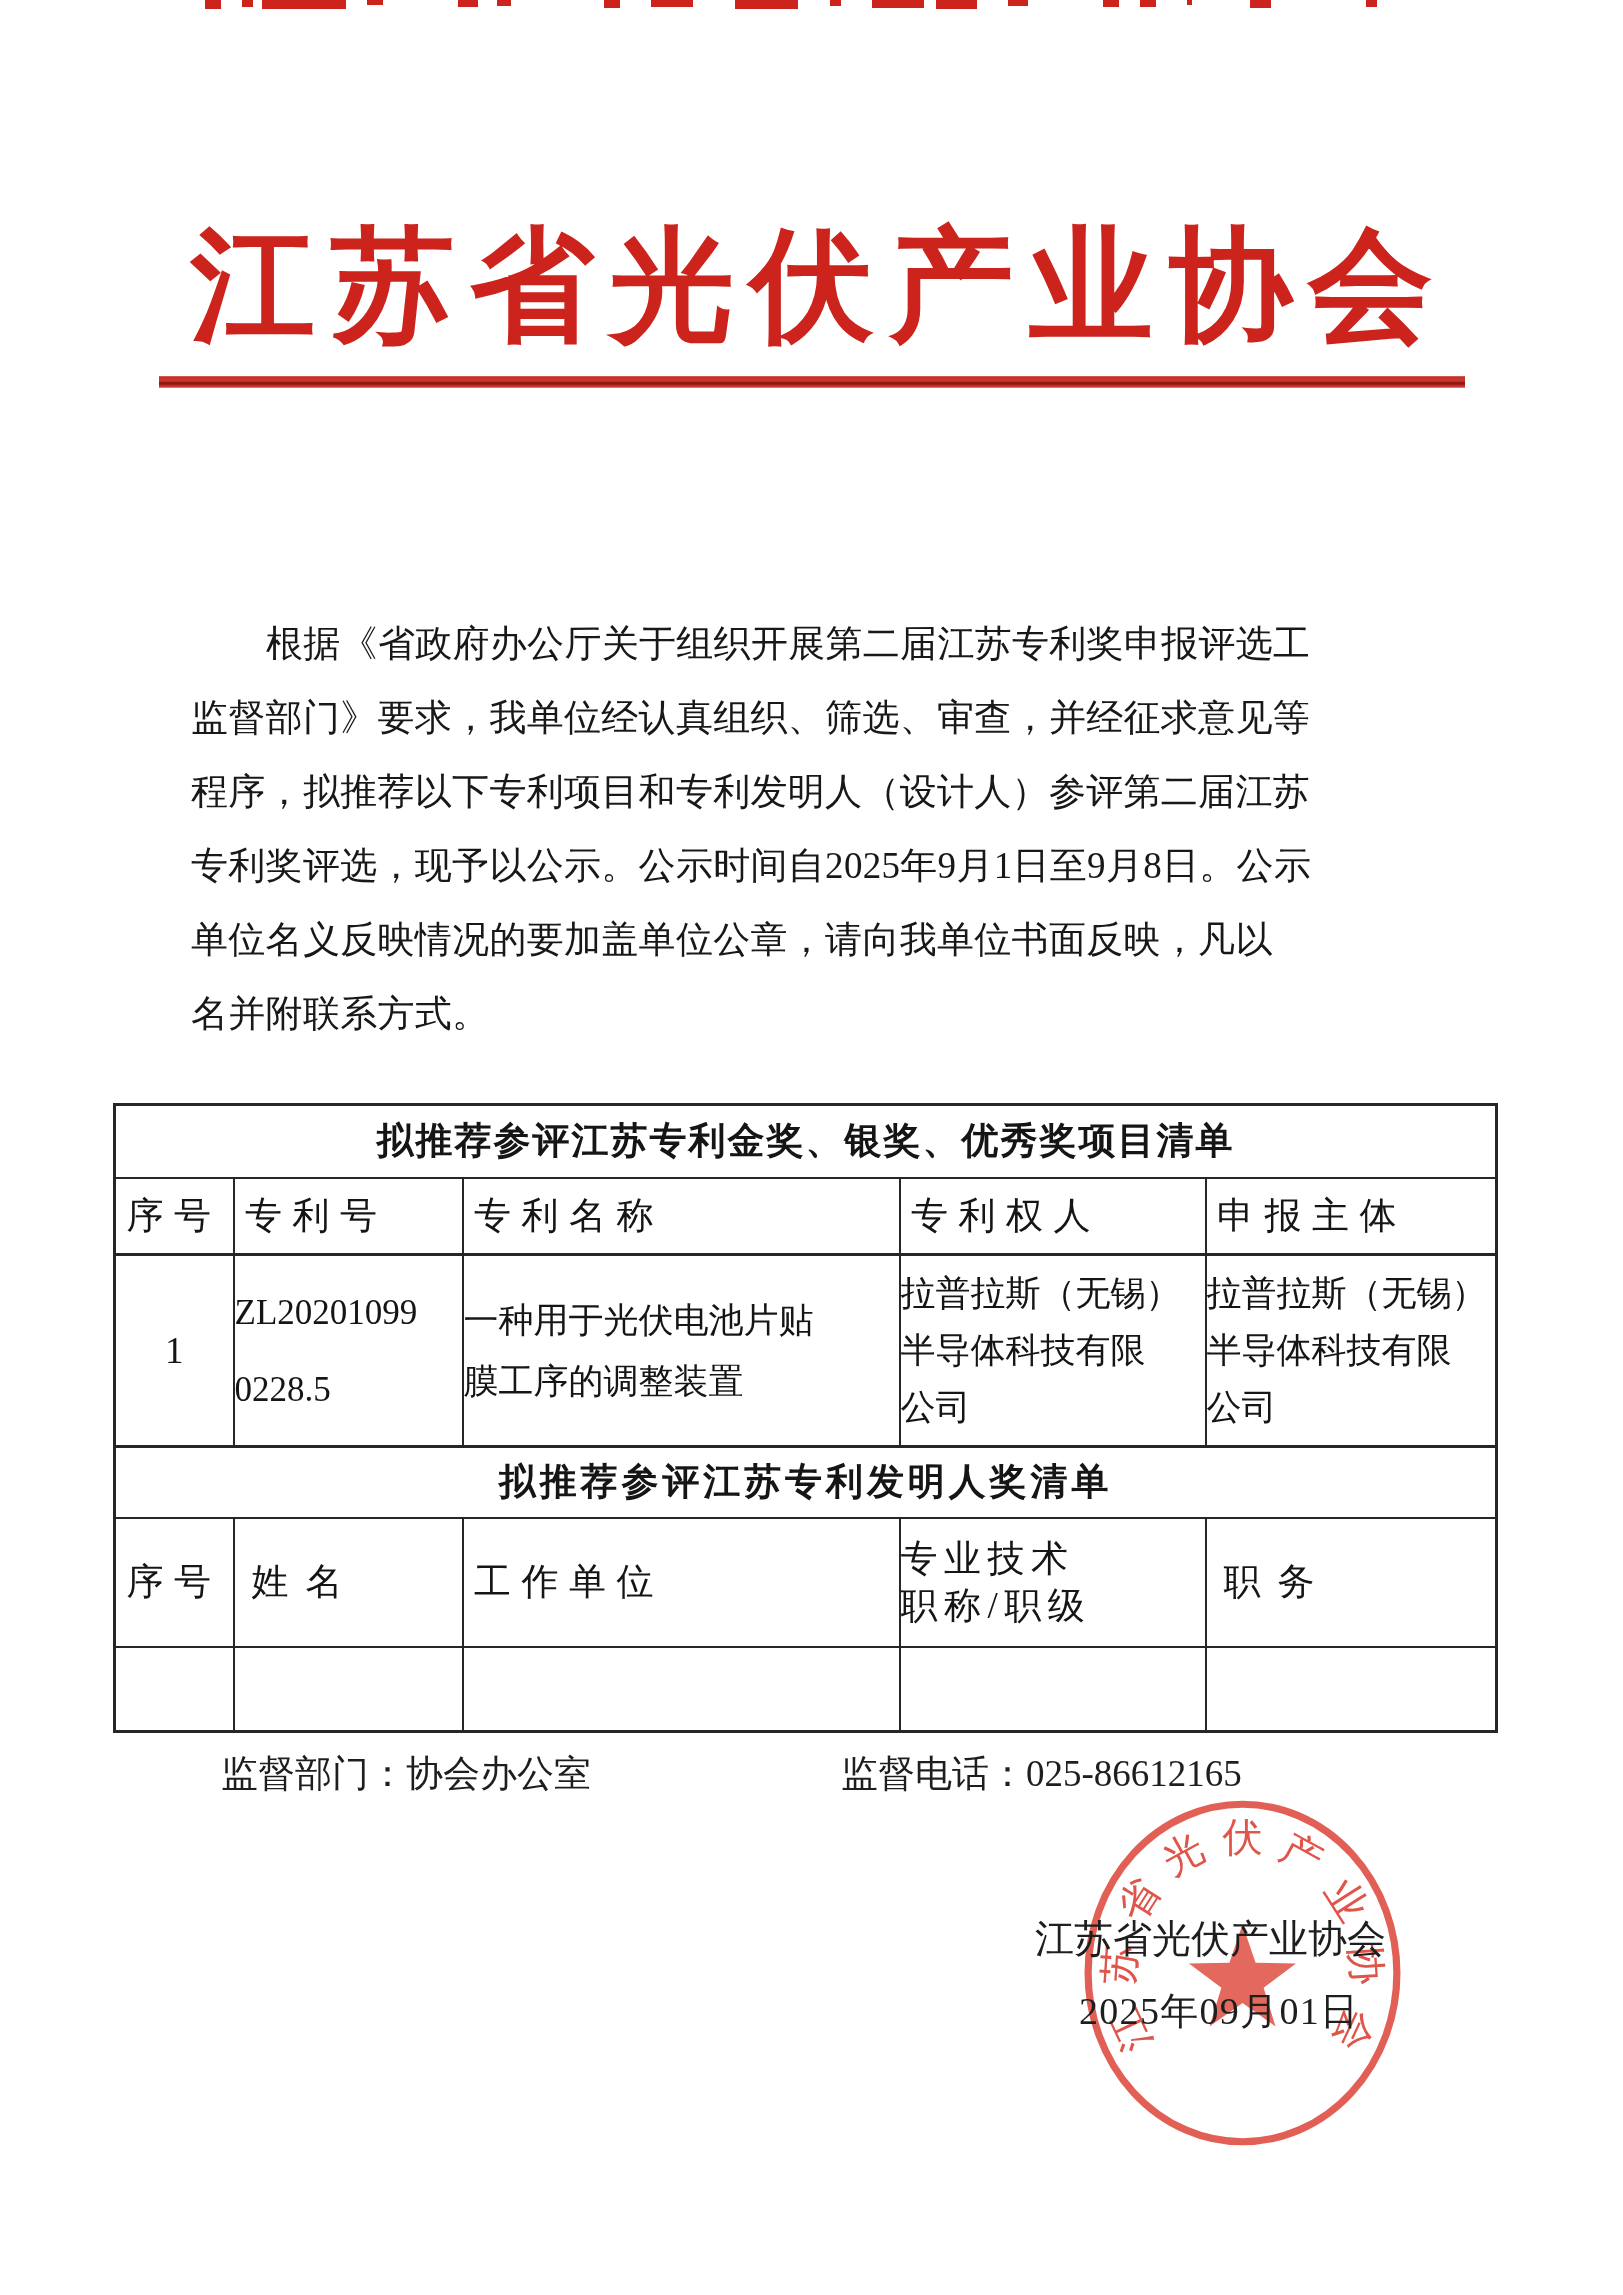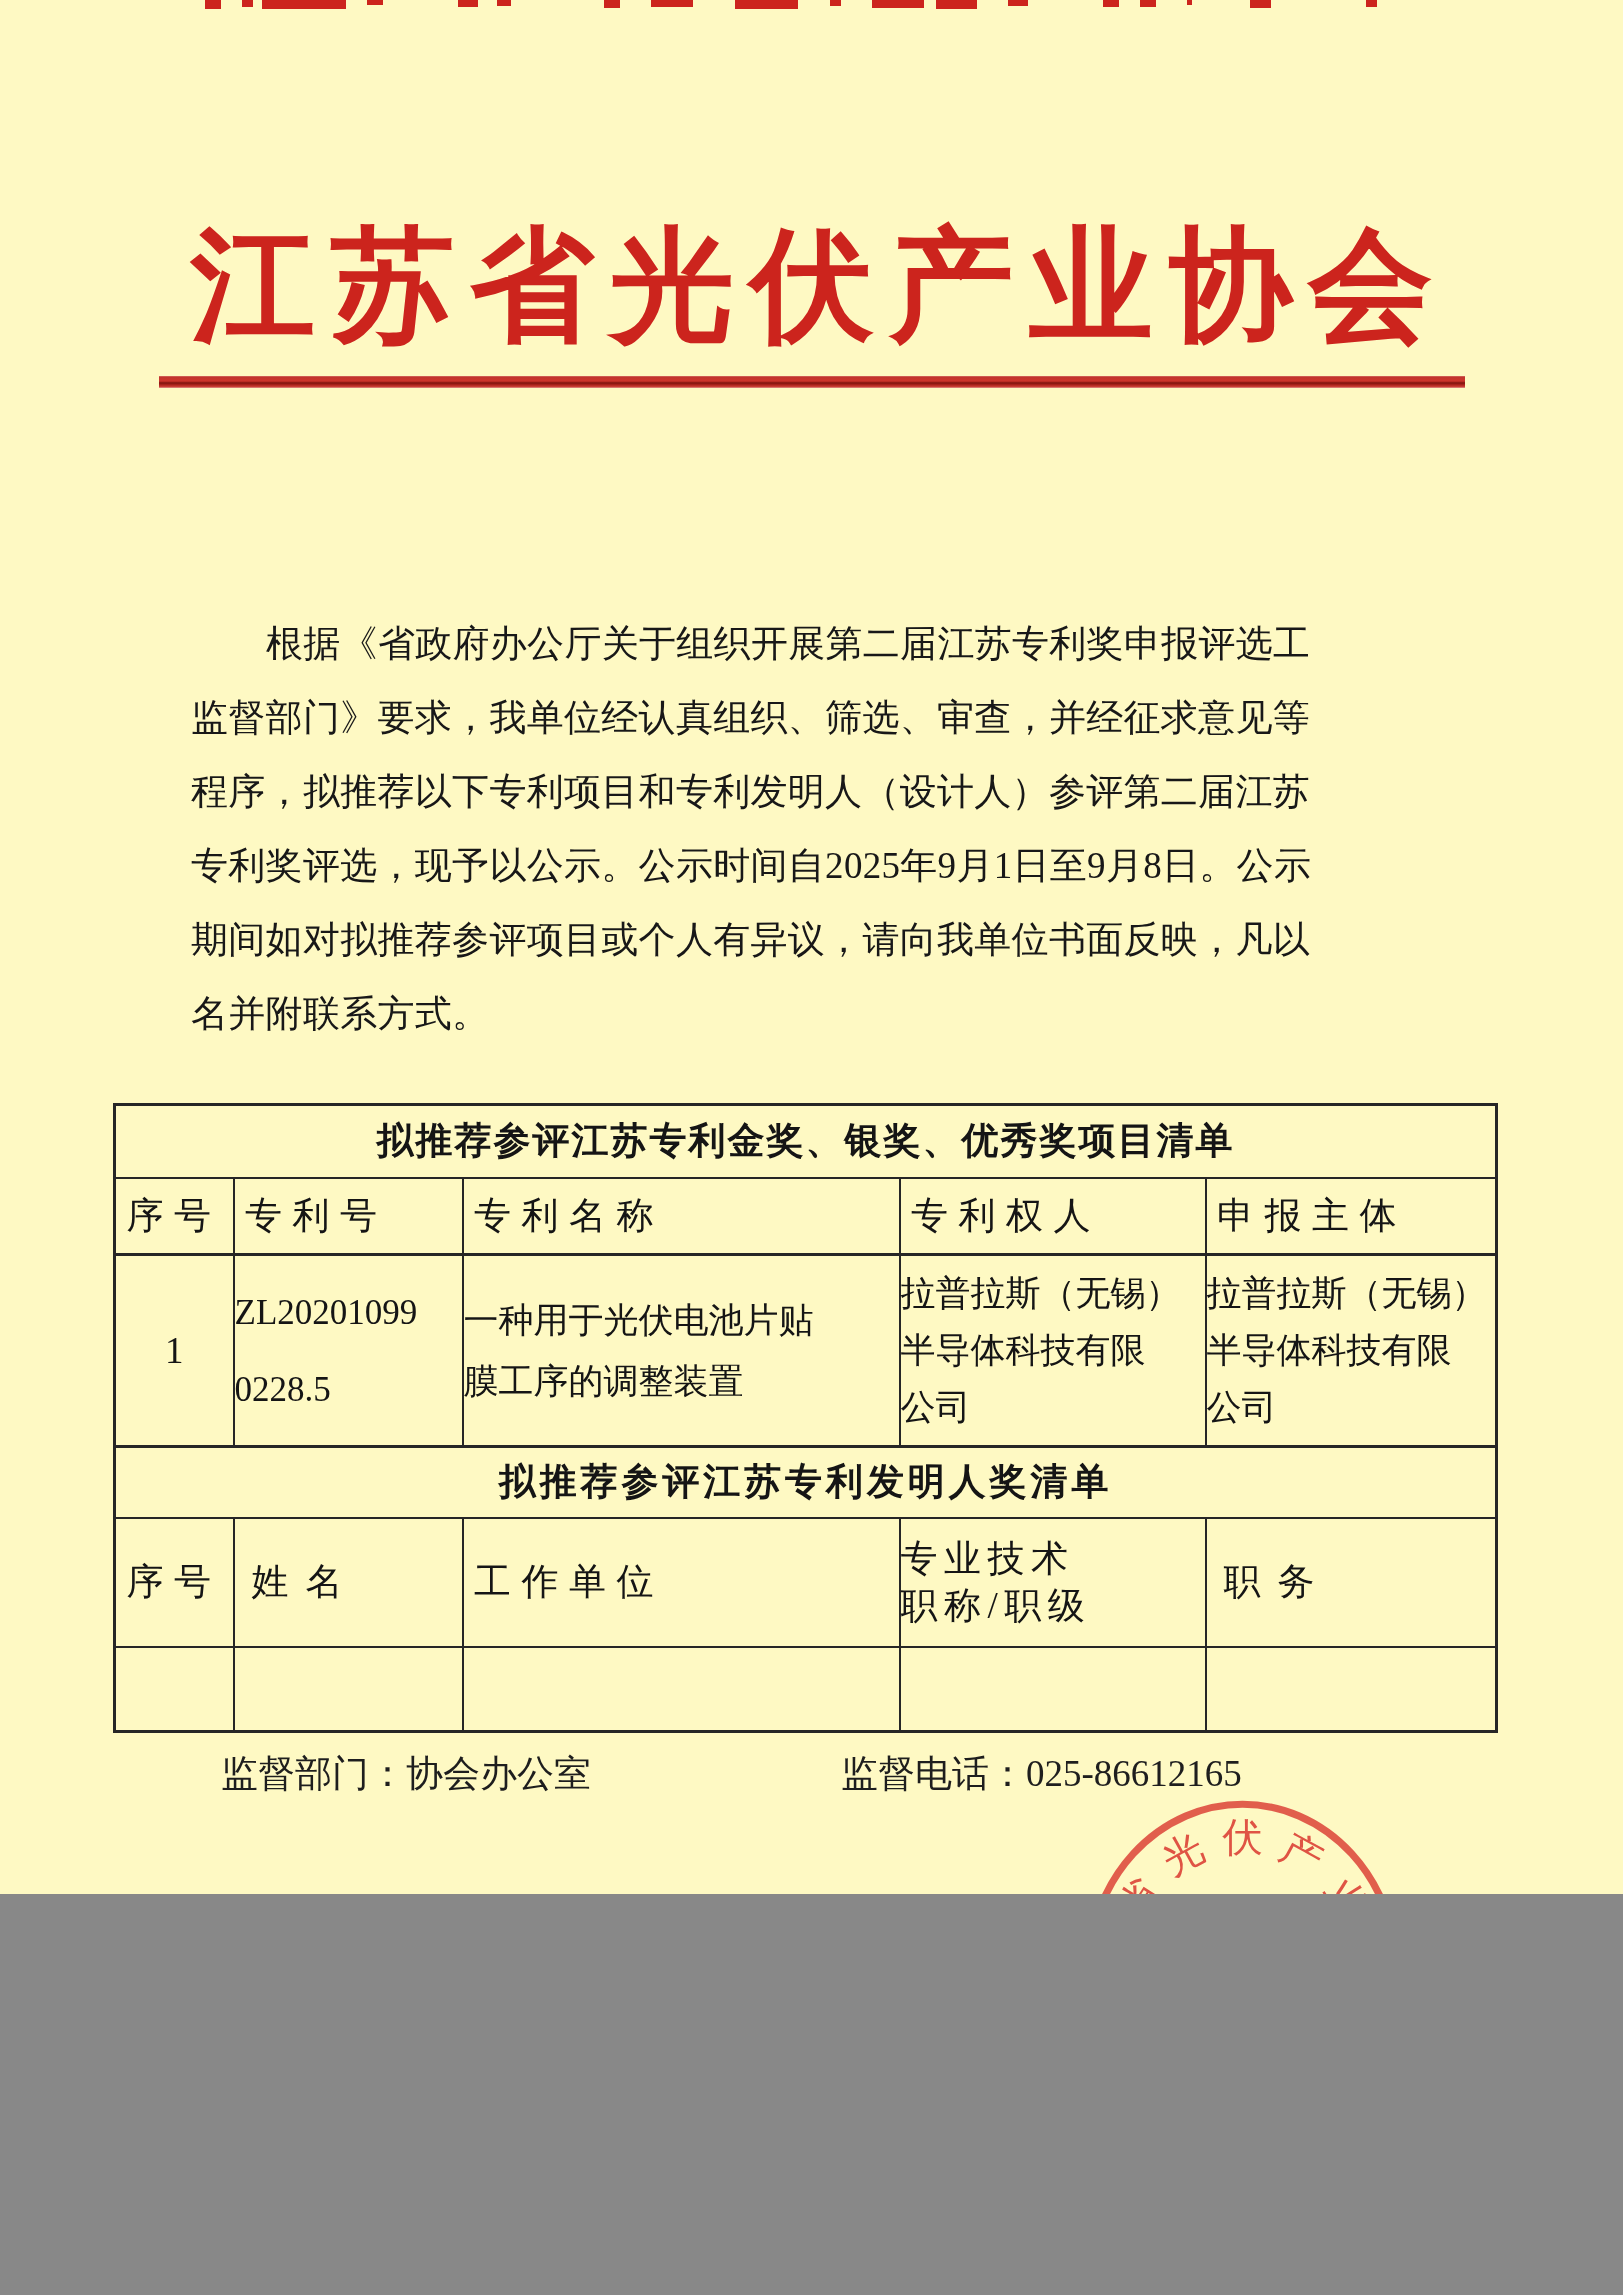--- a/index.html
+++ b/index.html
@@ -3,21 +3,21 @@
 <meta charset="utf-8">
 <style>
   :root{
     --accent-red:#cc241d;
     --stamp-red:#dc4337;
     --ink:#1e1e1e;
     --line:#262626;
   }
   html,body{margin:0;padding:0;background:#888;}
   .page{
-    position:relative;width:1623px;height:1894px;background:#fef9c3;
+    position:relative;width:1623px;height:2295px;background:#ffffff;
     font-family:"Liberation Serif","DejaVu Serif",serif;color:var(--ink);
     overflow:hidden;margin:0 auto;
   }
   
   .top-artifact{position:absolute;top:0;left:0;width:1623px;height:10.5px;}
   .top-artifact i{position:absolute;top:0;background:var(--accent-red);display:block;}
   
   .org-title{
     position:absolute;top:221px;left:0;width:1623px;text-align:center;
     font-size:124px;font-weight:bold;color:var(--accent-red);
@@ -105,21 +105,21 @@
   <div class="org-title">江苏省光伏产业协会</div>
 
   <div class="red-rule"></div>
 
 
   <div class="body-text">
     <div class="line indent">根据《省政府办公厅关于组织开展第二届江苏专利奖申报评选工</div>
     <div class="line">监督部门》要求，我单位经认真组织、筛选、审查，并经征求意见等</div>
     <div class="line">程序，拟推荐以下专利项目和专利发明人（设计人）参评第二届江苏</div>
     <div class="line">专利奖评选，现予以公示。公示时间自2025年9月1日至9月8日。公示</div>
-    <div class="line">期间如对拟推荐参评项目或个人有异议，请向我单位书面反映，凡以</div>
+    <div class="line">单位名义反映情况的要加盖单位公章，请向我单位书面反映，凡以</div>
     <div class="line">名并附联系方式。</div>
   </div>
 
   <table class="doc-table">
     <colgroup>
       <col style="width:119px">
         <col style="width:229px">
         <col style="width:437px">
       <col style="width:306px">
         <col style="width:291px">

